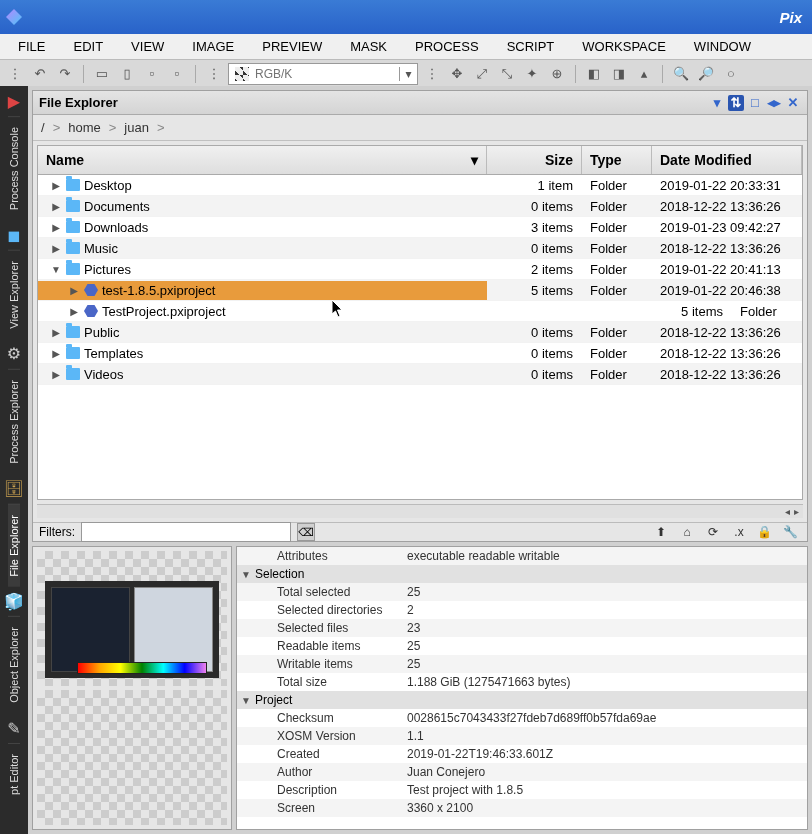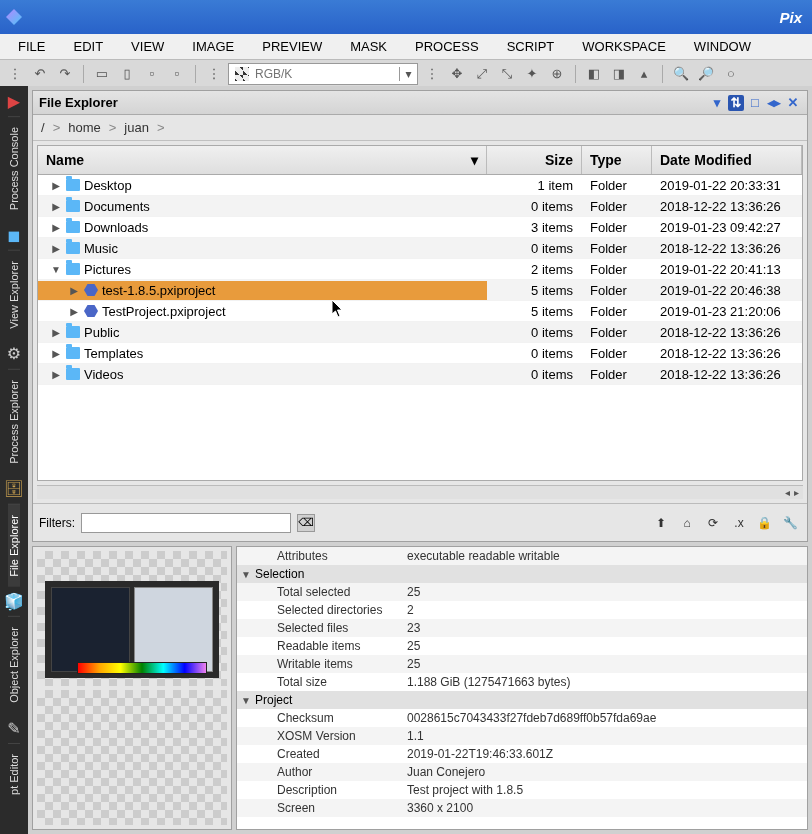--- a/index.html
+++ b/index.html
@@ -58,21 +58,21 @@
 .tree-arrow{width:12px; text-align:center; color:#555; font-size:10px;}
 .folder-icon{width:14px;height:12px;background:#5bb7f7;border-radius:1px;position:relative;}
 .folder-icon::before{content:"";position:absolute;top:-3px;left:0;width:6px;height:3px;background:#5bb7f7;border-radius:1px 1px 0 0;}
 .proj-icon{width:14px;height:14px;background:#4a66c7;clip-path:polygon(25% 6.7%,75% 6.7%,100% 50%,75% 93.3%,25% 93.3%,0 50%);}
 .indent{display:inline-block;}
 .ft-body{min-height:320px;}
 
 .hscroll{height:14px;background:#e0e0e0;border-top:1px solid #bbb;margin:0 4px 4px;display:flex;align-items:center;justify-content:flex-end;padding:0 4px;gap:4px;color:#555;font-size:10px;}
 
 
-.filters-row{height:38px;display:flex;align-items:center;padding:0 6px;gap:6px;font-size:12px;border-top:1px solid #bbb;}
+.filters-row{height:19px;display:flex;align-items:center;padding:0 6px;gap:6px;font-size:12px;border-top:1px solid #bbb;}
 .filters-row input{height:20px;width:210px;border:1px solid #999;padding:0 4px;font-size:12px;}
 .filters-row .clr{width:18px;height:18px;background:#d0d0d0;border:1px solid #999;display:flex;align-items:center;justify-content:center;font-size:11px;}
 .filters-row .sp{flex:1;}
 .filters-row .fbtn{width:20px;height:20px;display:flex;align-items:center;justify-content:center;color:#333;}
 
 
 .bottom-split{flex:1;display:flex;gap:4px;min-height:0;}
 .thumbs{width:200px;border:1px solid #a0a0a0;background:#e6e6e6;display:flex;flex-direction:column;gap:4px;padding:4px;}
 .thumb{flex:1;background-image:linear-gradient(45deg,#ccc 25%,transparent 25%),linear-gradient(-45deg,#ccc 25%,transparent 25%),linear-gradient(45deg,transparent 75%,#ccc 75%),linear-gradient(-45deg,transparent 75%,#ccc 75%);background-size:16px 16px;background-position:0 0,0 8px,8px -8px,-8px 0;position:relative;}
 .thumb .content{position:absolute;left:8px;right:8px;top:30px;bottom:8px;background:#2a2a2a;display:flex;gap:4px;padding:6px;}
@@ -258,21 +258,20 @@
           </div>
           <div class="ft-row">
             <div class="namecell">
               <span class="indent" style="width:22px"></span>
               <span class="tree-arrow">▶</span>
               <span class="proj-icon"></span>
               <span>TestProject.pxiproject</span>
             </div>
             <div class="col col-size">5 items</div>
             <div class="col col-type">Folder</div>
-            <div class="col col-date">2019-01-23 21:20:06</div>
           </div>
           <div class="ft-row">
             <div class="namecell">
               <span class="indent" style="width:4px"></span>
               <span class="tree-arrow">▶</span>
               <span class="folder-icon"></span>
               <span>Public</span>
             </div>
             <div class="col col-size">0 items</div>
             <div class="col col-type">Folder</div>

